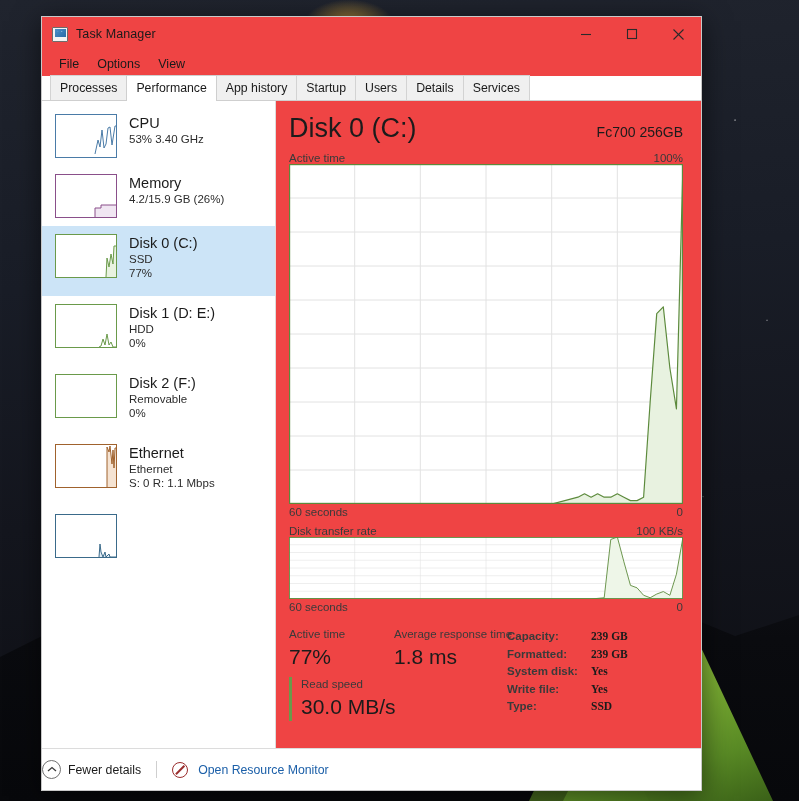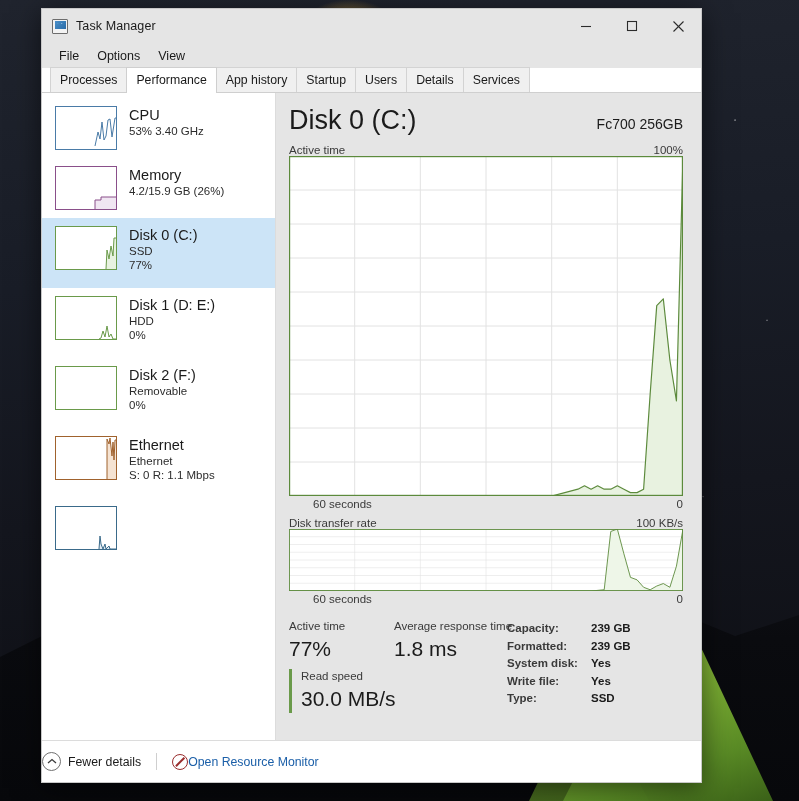--- a/index.html
+++ b/index.html
@@ -44,22 +44,22 @@
     opacity: .75;
   }
   #desktop .glow {
     position: absolute; left: 38%; top: 0; width: 90px; height: 26px;
     background: radial-gradient(ellipse at 50% 100%, #d8a63c 0%, rgba(216,166,60,0) 72%);
     opacity: .85;
   }
 
   
   #window {
-    position: absolute; left: 41px; top: 8px; width: 661px; height: 775px;
-    background: #e5e5e5;
+    position: absolute; left: 41px; top: 16px; width: 661px; height: 775px;
+    background: #ef4444;
     border: 1px solid #c8c8c8;
     box-shadow: 0 5px 26px rgba(0,0,0,.55);
     display: flex; flex-direction: column;
   }
 
   
   .titlebar { height: 34px; display: flex; align-items: center; flex: none; }
   .title-left { display: flex; align-items: center; padding-left: 10px; gap: 8px; }
   .app-icon {
     width: 16px; height: 15px; position: relative;
@@ -119,21 +119,21 @@
   .side-title { font-size: 14.5px; color: #1b1b1b; line-height: 17px; white-space: nowrap; }
   .side-sub { font-size: 11.5px; color: #2c2c2c; line-height: 14px; white-space: nowrap; }
 
   
   .main { flex: 1; padding: 10px 18px 0 13px; min-width: 0; position: relative; }
   .main-head { display: flex; align-items: baseline; }
   .main-title { font-size: 27px; color: #1b1b1b; font-weight: normal; line-height: 34px; }
   .main-model { margin-left: auto; font-size: 14px; color: #1b1b1b; }
   .chart-cap { display: flex; font-size: 11.5px; color: #3a3a3a; margin-top: 7px; }
   .chart-cap .r { margin-left: auto; }
-  .chart-foot { display: flex; font-size: 11.5px; color: #3a3a3a; margin-top: 2px; margin-left: 24px; }
+  .chart-foot { display: flex; font-size: 11.5px; color: #3a3a3a; margin-top: 2px; }
   .chart-foot .r { margin-left: auto; }
   .graph { width: 100%; display: block; }
   .graph.big { height: 340px; }
   .graph.small { height: 62px; }
 
   
   .stats { display: flex; margin-top: 14px; }
   .stats-left { width: 210px; flex: none; }
   .stat-row { display: flex; }
   .stat-cell { width: 105px; }
@@ -143,35 +143,35 @@
   .stat-row.speeds { margin-top: 6px; }
   .stat-cell.bar-solid { border-left: 3px solid #6a9a4a; padding-left: 9px; width: 108px; }
   .stat-cell.bar-dot {
     padding-left: 6px; width: 108px;
     background-image: linear-gradient(#6a9a4a 52%, rgba(255,255,255,0) 0);
     background-size: 3px 5px; background-repeat: repeat-y; background-position: left top;
   }
   .specs { margin-left: 8px; padding-top: 1px; }
   .spec-row { display: flex; font-size: 11.5px; line-height: 17.6px; }
   .spec-k { width: 84px; color: #3a3a3a; font-weight: bold; }
-  .spec-v { color: #1b1b1b; font-weight: bold; }
+  .spec-v { color: #1b1b1b; font-weight: bold; font-family: Liberation Serif, serif; }
 
   
   .footer {
     flex: none; height: 42px; border-top: 1px solid #dcdcdc;
     display: flex; align-items: center; padding-left: 0; gap: 10px; background:#fff;
   }
   .fewer { display: flex; align-items: center; gap: 7px; }
   .circ-chev {
     width: 19px; height: 19px; border: 1.3px solid #707070; border-radius: 50%;
     display: flex; align-items: center; justify-content: center;
   }
   .fewer-lbl { font-size: 12.3px; color: #1b1b1b; }
   .divider { width: 1px; height: 17px; background: #cfcfcf; margin: 0 5px; }
-  .rm { display: flex; align-items: center; gap: 0; }
+  .rm { display: flex; align-items: center; gap: 10px; }
   .rm-icon {
     width: 16px; height: 16px; border: 1.4px solid #9a2d2d; border-radius: 50%;
     position: relative;
   }
   .rm-icon::after {
     content: ""; position: absolute; left: 1px; top: 6px; width: 12px; height: 1.5px;
     background: #9a2d2d; transform: rotate(-45deg);
   }
   .rm-lbl { font-size: 12.3px; color: #1b5fa8; }
 </style>

